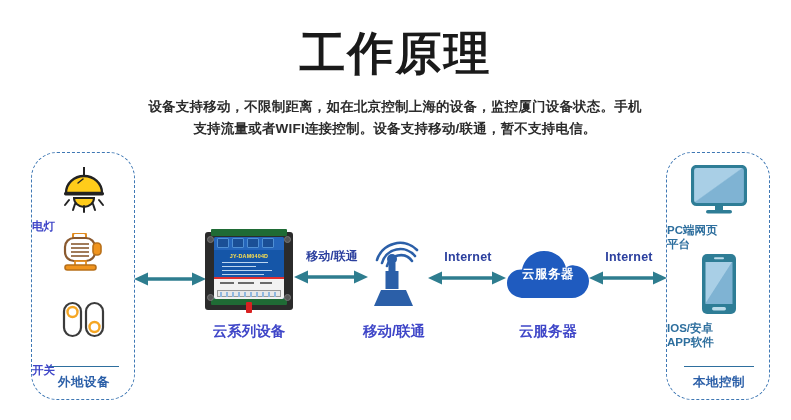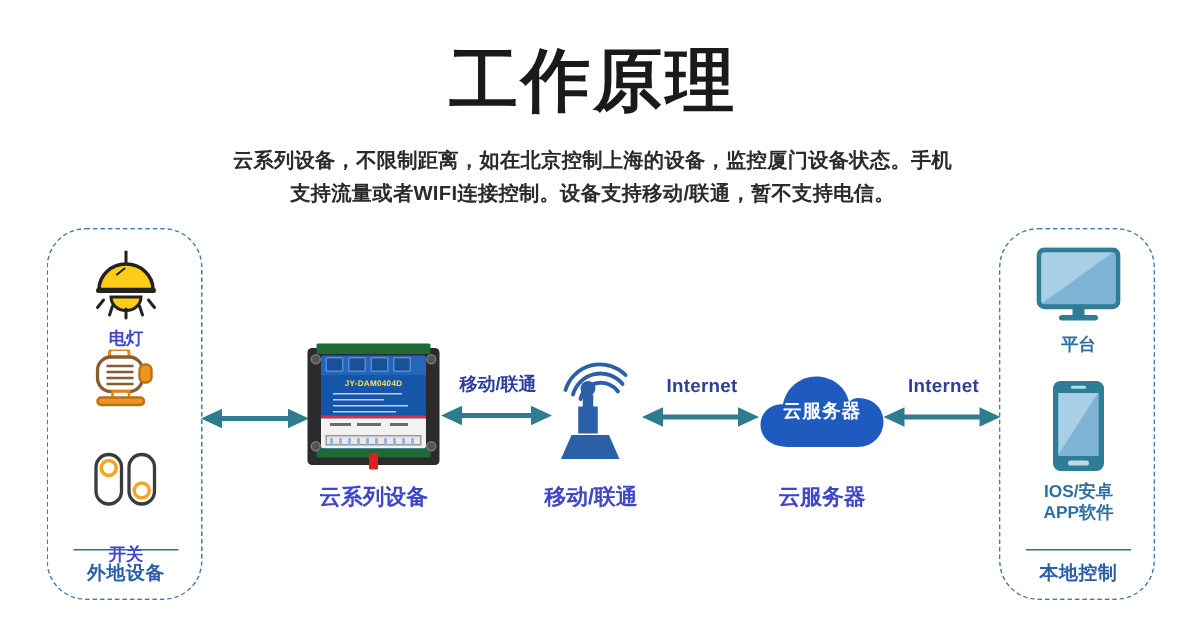--- a/index.html
+++ b/index.html
@@ -38,21 +38,21 @@
     position: absolute; left: 17px; width: 70px; height: 0;
     border-top: 1.4px solid #2e6f9e;
   }
   .panel-foot {
     position: absolute; left: 0; width: 104px;
     text-align: center; font-size: 12.5px; font-weight: bold;
     color: #2b5fa8; letter-spacing: .5px;
   }
 
   .dev-label {
-    position: absolute; left: 0; width: 104px; text-align: center;
+    position: absolute; left: 0; width: 104px; 
     font-size: 11.5px; font-weight: bold; color: #3f46c8;
     line-height: 14px;
   }
   .dev-label.teal { color: #2e6f9e; }
 
   
   .lamp { position: absolute; left: 30px; top: 14px; width: 44px; height: 50px; }
 
   
   .motor { position: absolute; left: 28px; top: 80px; width: 48px; height: 42px; }
@@ -146,21 +146,21 @@
   
   .tower { position: absolute; left: 365px; top: 216px; width: 58px; height: 92px; }
 </style>
 </head>
 <body>
 
 <div class="stage">
 
   <div class="title">工作原理</div>
   <div class="subtitle">
-    <div>云系列设备，不限制距离，如在北京控制上海的设备，监控厦门设备状态。手机</div>
+    <div>设备支持移动，不限制距离，如在北京控制上海的设备，监控厦门设备状态。手机</div>
     <div>支持流量或者WIFI连接控制。设备支持移动/联通，暂不支持电信。</div>
   </div>
 
   <div class="panel panel-left">
 
     <div class="lamp">
       <svg width="44" height="50" viewBox="0 0 44 50">
         <line x1="22" y1="0" x2="22" y2="9" stroke="#222" stroke-width="2"></line>
         <path d="M4 26 A18 17 0 0 1 40 26 Z" fill="#ffcc1a" stroke="#222" stroke-width="2.4"></path>
         <rect x="2" y="25" width="40" height="3.4" rx="1.6" fill="#222"></rect>
@@ -214,20 +214,21 @@
             <stop offset="50%" stop-color="#7fb3d3"></stop>
             <stop offset="100%" stop-color="#7fb3d3"></stop>
           </linearGradient>
         </defs>
         <rect x="1.5" y="1.5" width="53" height="38" rx="4" fill="url(#scr)" stroke="#2e7d96" stroke-width="3.2"></rect>
         <rect x="24" y="39" width="8" height="7" fill="#2e7d96"></rect>
         <rect x="15" y="45" width="26" height="3.6" rx="1.8" fill="#2e7d96"></rect>
       </svg>
     </div>
     <div class="dev-label teal" style="top:70px">
+      <div>PC端网页</div>
       <div>平台</div>
     </div>
 
     <div class="phone">
       <svg width="36" height="62" viewBox="0 0 36 62">
         <defs>
           <linearGradient id="pscr" x1="0" y1="0" x2="1" y2="1">
             <stop offset="0%" stop-color="#a9cfe6"></stop>
             <stop offset="48%" stop-color="#a9cfe6"></stop>
             <stop offset="50%" stop-color="#7fb3d3"></stop>

